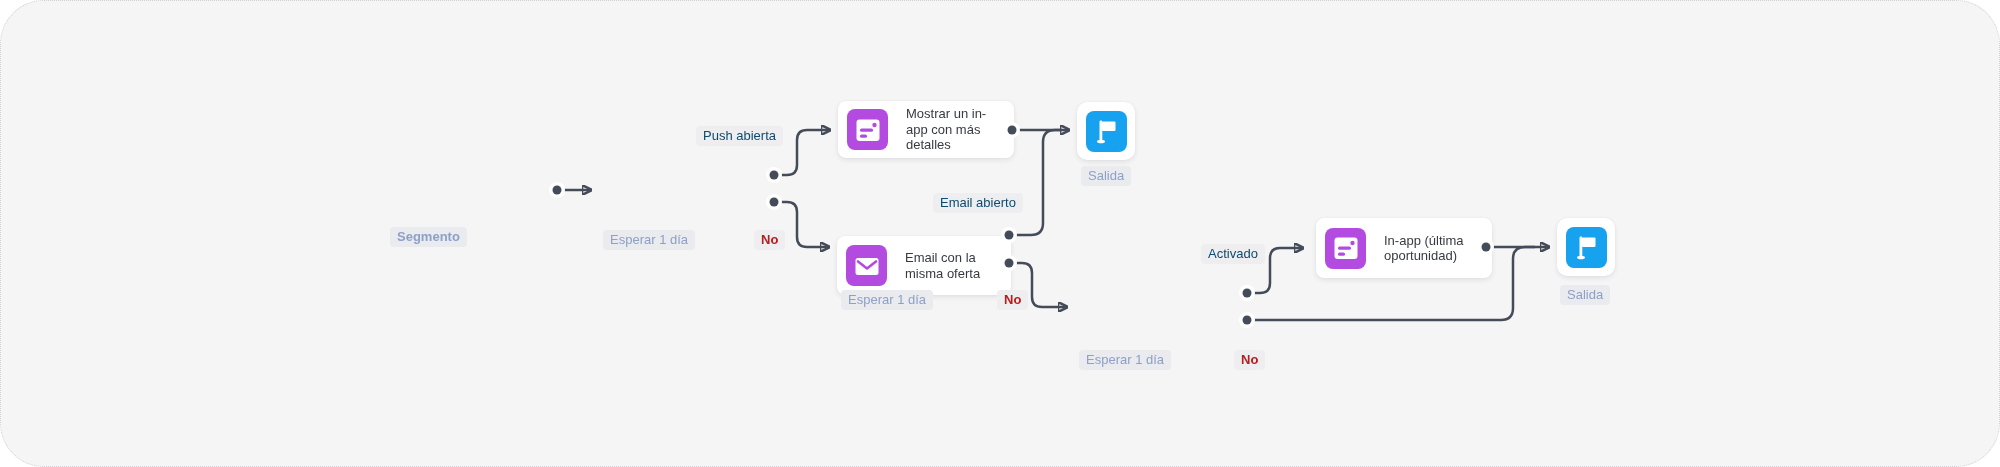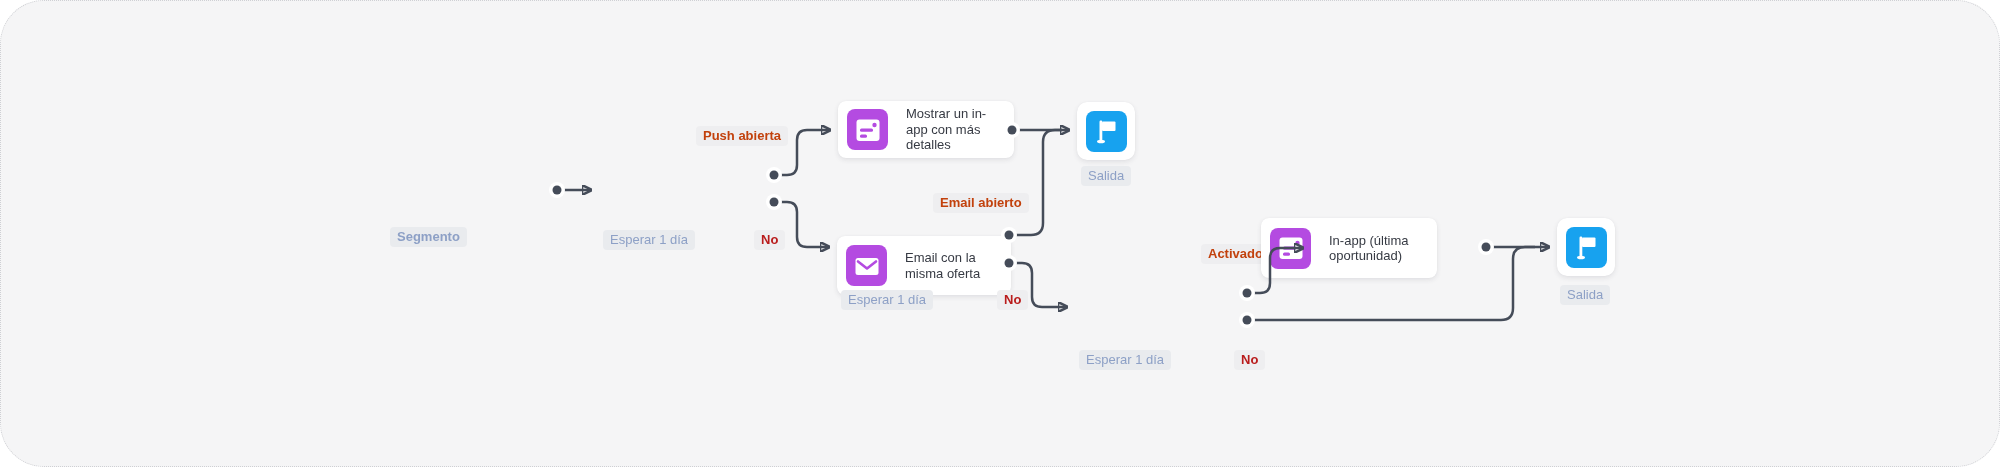--- a/index.html
+++ b/index.html
@@ -12,32 +12,32 @@
   .icon svg{display:block;}
   .icon-green{background:#46a015;}
   .icon-purple{background:#b44be1;}
   .icon-blue{background:#17a2ef;}
   .node-label{font-size:13px;line-height:15.5px;color:#363a43;white-space:pre-line;}
   .exit-card{position:absolute;z-index:2;width:58px;height:58px;background:#ffffff;border-radius:10px;
              box-shadow:0 2px 5px rgba(45,50,65,.10),0 0 1px rgba(45,50,65,.08);
              display:flex;align-items:center;justify-content:center;}
   .badge{position:absolute;z-index:2;display:inline-block;padding:2px 7px;border-radius:4px;
          font-size:13px;line-height:16px;background:#e9ebee;color:#8da0c6;font-weight:500;white-space:nowrap;}
-  .badge-green{background:#eeeef0;color:#c2410c;font-weight:700;}
+  .badge-green{background:#eeeef0;color:#0c4a6e;font-weight:400;}
   .badge-orange{background:#eeeef0;color:#b91c1c;font-weight:700;}
   #edges{position:absolute;inset:0;z-index:3;pointer-events:none;}
   #edges path{fill:none;stroke:#454c59;stroke-width:2.5;}
   
   .n1{left:387px;top:160px;width:172px;height:60px;}
   .n2{left:598px;top:155px;width:178px;height:67px;}
   .n3{left:838px;top:101px;width:176px;height:57px;}
   .n4{left:837px;top:236px;width:174px;height:59px;align-items:center;}
   .n5{left:1077px;top:102px;}
   .n6{left:1075px;top:274px;width:174px;height:66px;}
-  .n7{left:1261px;top:218px;width:176px;height:60px;align-items:center;}
+  .n7{left:1316px;top:218px;width:176px;height:60px;align-items:center;}
   .n8{left:1557px;top:218px;}
   
   .b-segmento{left:390px;top:227px;font-weight:bold;}
   .b-wait1{left:603px;top:230px;}   .b-no1{left:754px;top:230px;}
   .b-push-opened{left:696px;top:126px;}
   .b-email-opened{left:933px;top:193px;}
   .b-wait2{left:841px;top:290px;}   .b-no2{left:997px;top:290px;}
   .b-salida1{left:1081px;top:166px;}
   .b-activado{left:1201px;top:244px;}
   .b-wait3{left:1079px;top:350px;}  .b-no3{left:1234px;top:350px;}

